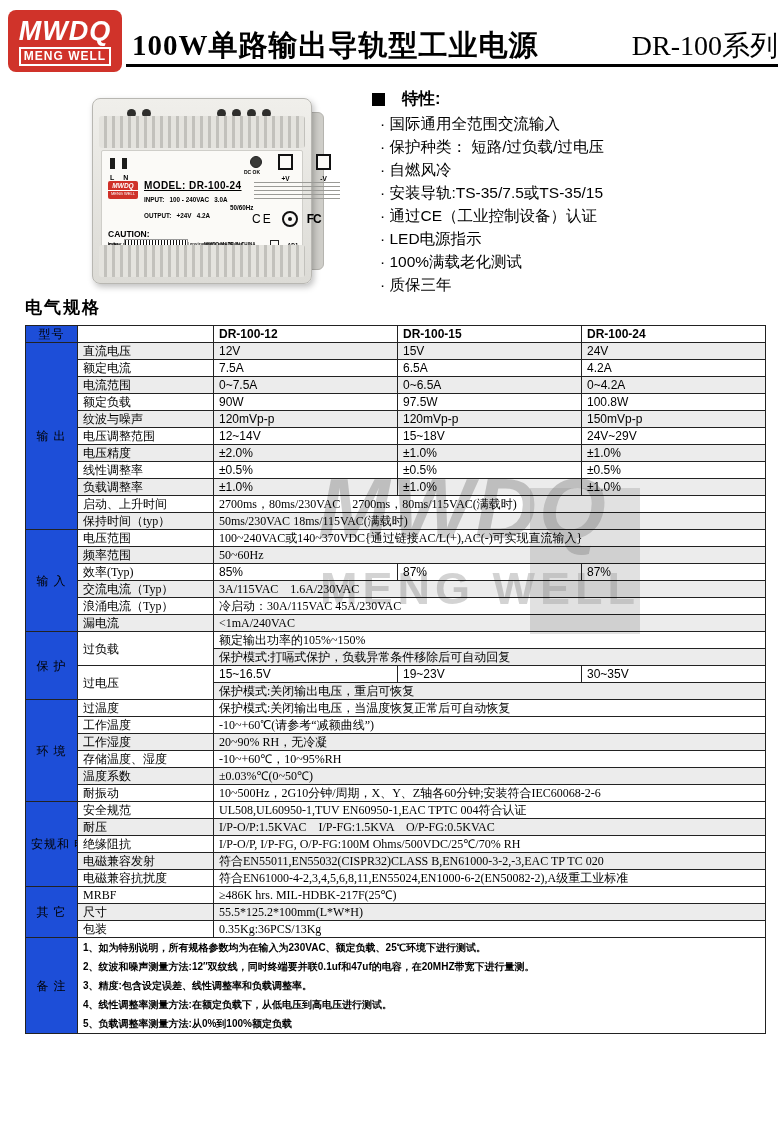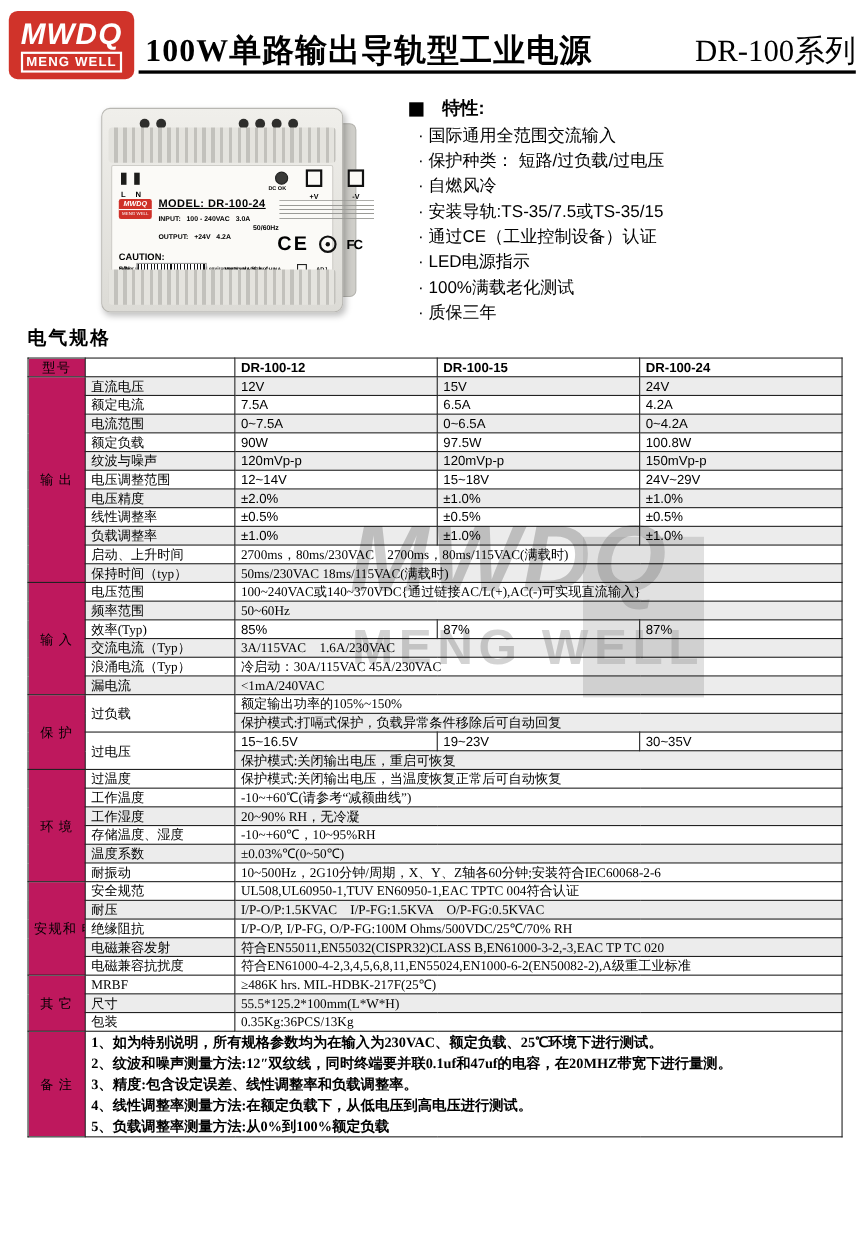--- a/index.html
+++ b/index.html
@@ -50,21 +50,21 @@
   .d-chip{position:absolute;left:6px;top:30px;width:30px;height:18px;background:#cf3129;border-radius:2px;color:#fff;text-align:center;}
   .d-chip b{display:block;font-size:6.5px;font-style:italic;line-height:9px;}
   .d-chip i{display:block;font-size:4px;font-style:normal;line-height:6px;border-top:1px solid #fff;}
   .d-model{position:absolute;left:42px;top:29px;font-size:10px;font-weight:bold;text-decoration:underline;letter-spacing:.4px;}
   .d-input{position:absolute;left:42px;top:45px;font-size:6.3px;font-weight:bold;}
   .d-freq{position:absolute;left:128px;top:53px;font-size:6.3px;font-weight:bold;}
   .d-output{position:absolute;left:42px;top:61px;font-size:6.3px;font-weight:bold;}
   .d-fineprint{position:absolute;left:152px;top:31px;width:86px;height:17px;
                background:repeating-linear-gradient(180deg,#9a9a96 0 1px,transparent 1px 4px);}
   .d-marks{position:absolute;left:150px;top:60px;display:flex;align-items:center;gap:9px;}
-  .d-ce{font-size:18px;font-weight:bold;letter-spacing:2px;}
+  .d-ce{font-size:12px;font-weight:normal;letter-spacing:2px;}
   .d-circle{width:12px;height:12px;border:2px solid #111;border-radius:50%;display:flex;align-items:center;justify-content:center;}
   .d-circle span{width:4px;height:4px;background:#111;border-radius:50%;}
   .d-fc{font-size:12px;font-weight:bold;letter-spacing:-1px;}
   .d-caution{position:absolute;left:6px;top:72px;width:138px;}
   .d-caution b{font-size:8.5px;}
   .d-caution span{display:block;font-size:4.4px;line-height:5.2px;font-weight:bold;color:#222;}
   .d-botrow{position:absolute;left:6px;right:3px;top:88px;display:flex;align-items:center;}
   .d-sn{font-size:6px;font-weight:bold;margin-right:4px;}
   .d-barcode{width:62px;height:9px;border:1px solid #999;
              background:repeating-linear-gradient(90deg,#111 0 1px,#fff 1px 3px);}
@@ -75,28 +75,28 @@
   
   .sec-title{position:absolute;left:25px;top:296px;font-family:"Liberation Serif",serif;
              font-weight:bold;font-size:17px;letter-spacing:2px;}
 
   
   .spec{position:absolute;left:25px;top:325px;width:740px;border-collapse:collapse;table-layout:fixed;}
   .spec td{border:1px solid #222;padding:0 5px;height:16px;font-size:12px;line-height:16px;
            overflow:hidden;white-space:nowrap;vertical-align:middle;}
   .spec td.shade{background:#ececec;}
   .gcell{font-family:"Liberation Serif",serif;font-size:15px;text-align:center;letter-spacing:1px;
-         white-space:pre-line;line-height:19px;background:#be185d;}
+         white-space:pre-line;line-height:19px;background:#1d4ed8;}
   .hd-model{font-weight:bold;font-size:13.5px;height:24px;}
   .hd-blank{height:24px;}
   .lbl{font-family:"Liberation Serif",serif;font-size:13px;padding-left:6px;}
   .val{font-size:12.5px;}
   .spanv{font-family:"Liberation Serif",serif;font-size:12.5px;}
   .notes-cell{white-space:normal;padding:3px 6px;}
-  .notes-line{font-family:Liberation Serif, serif;font-weight:bold;font-size:13px;line-height:19px;white-space:nowrap;}
+  .notes-line{font-family:Liberation Sans, sans-serif;font-weight:bold;font-size:10px;line-height:19px;white-space:nowrap;}
 
   
   .watermark{position:absolute;left:318px;top:468px;width:340px;height:184px;pointer-events:none;mix-blend-mode:multiply;}
   .wm-rect{position:absolute;left:212px;top:20px;width:110px;height:146px;background:#bcbcbc;opacity:.45;}
   .wm-1{position:absolute;left:0;top:-6px;font-style:italic;font-weight:bold;font-size:86px;line-height:92px;
         color:#9e9e9e;opacity:.5;letter-spacing:2px;}
   .wm-2{position:absolute;left:2px;top:96px;font-size:45px;font-weight:bold;color:#a8a8a8;opacity:.5;letter-spacing:5px;line-height:50px;}
 </style>
 </head>
 <body>

